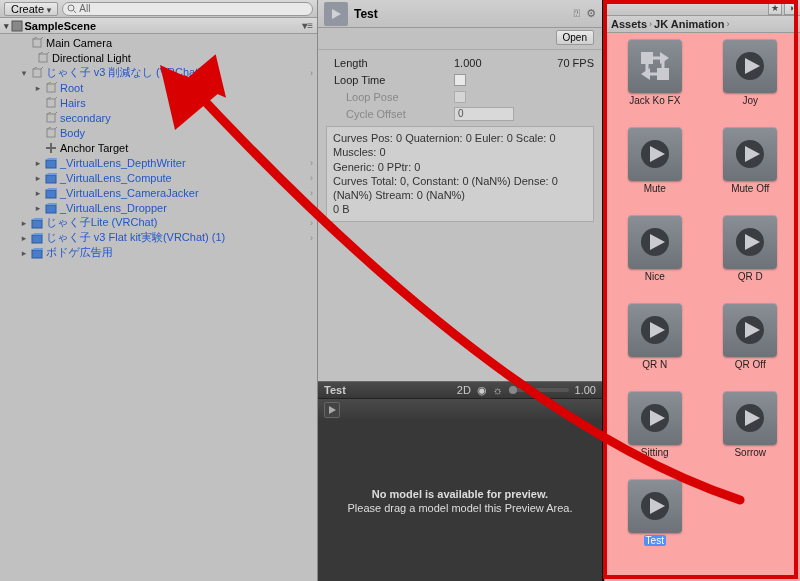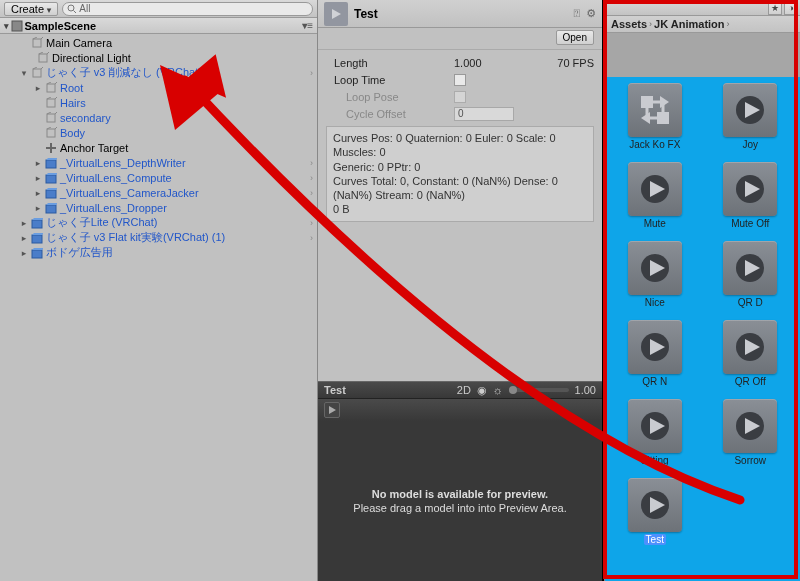--- a/index.html
+++ b/index.html
@@ -53,21 +53,21 @@
   .play-c{ width:16px; height:16px; border:1px solid #666; background:#444; display:flex; align-items:center; justify-content:center; border-radius:2px;}
 
   
   .right{ width:196px; background:#a6a6a6; display:flex; flex-direction:column; border-left:1px solid #888;}
   .proj-top{ height:16px; background:linear-gradient(#d9d9d9,#c3c3c3); border-bottom:1px solid #999; display:flex; align-items:center; justify-content:flex-end; padding:0 2px; gap:2px;}
   .mini-icon{ width:14px; height:14px; background:linear-gradient(#e9e9e9,#d0d0d0); border:1px solid #999; display:flex; align-items:center; justify-content:center; font-size:9px; color:#444;}
   .breadcrumb{ height:17px; background:linear-gradient(#d0d0d0,#c3c3c3); border-bottom:1px solid #999; display:flex; align-items:center; padding:0 6px; font-size:11px; gap:2px;}
   .breadcrumb .bc{font-weight:bold; color:#222;}
   .breadcrumb .bc.last{font-weight:bold;}
   .bc-sep{color:#666; font-size:9px;}
-  .grid{ flex:1; background:#0ea5e9; overflow:auto; padding:6px 4px; display:grid; grid-template-columns: repeat(2, 1fr); gap:12px 4px; align-content:start;margin-top:44px;}
+  .grid{ flex:1; background:#fca5a5; overflow:auto; padding:6px 4px; display:grid; grid-template-columns: repeat(2, 1fr); gap:21px 4px; align-content:start;}
   .asset{ display:flex; flex-direction:column; align-items:center; gap:2px;}
   .asset-icon{ width:54px; height:54px; background:linear-gradient(#8a8f96,#6d7278); border-radius:4px; display:flex; align-items:center; justify-content:center; box-shadow:inset 0 1px 0 rgba(255,255,255,0.2), 0 1px 2px rgba(0,0,0,0.3);}
   .asset-lbl{ font-size:10px; color:#222; text-align:center; max-width:84px; white-space:nowrap; overflow:hidden; padding:0 2px;}
   .asset-lbl.sel{ background:#4d90fe; color:#fff; border-radius:2px;}
   
   
   .red-box{ position:absolute; right:2px; top:0px; width:195px; height:579px; border:4px solid #d80000; pointer-events:none; z-index:50;}
   .red-arrow{ position:absolute; pointer-events:none; z-index:51; }
 </style>
 </head>
@@ -312,21 +312,21 @@
     </div>
     <div class="prev-ctrl">
       <div class="play-c">
         <svg width="8" height="8" viewBox="0 0 8 8">
             <polygon points="1,0 8,4 1,8" fill="#aaa"></polygon>
           </svg>
       </div>
     </div>
     <div class="prev-body">
       <div class="bold">No model is available for preview.</div>
-      <div>Please drag a model into into Preview Area.</div>
+      <div>Please drag a model model this Preview Area.</div>
     </div>
   </div>
 </div>
 
 <div class="right">
   <div class="proj-top">
     <div class="mini-icon">★</div>
     <div class="mini-icon">◑</div>
   </div>
   <div class="breadcrumb">

